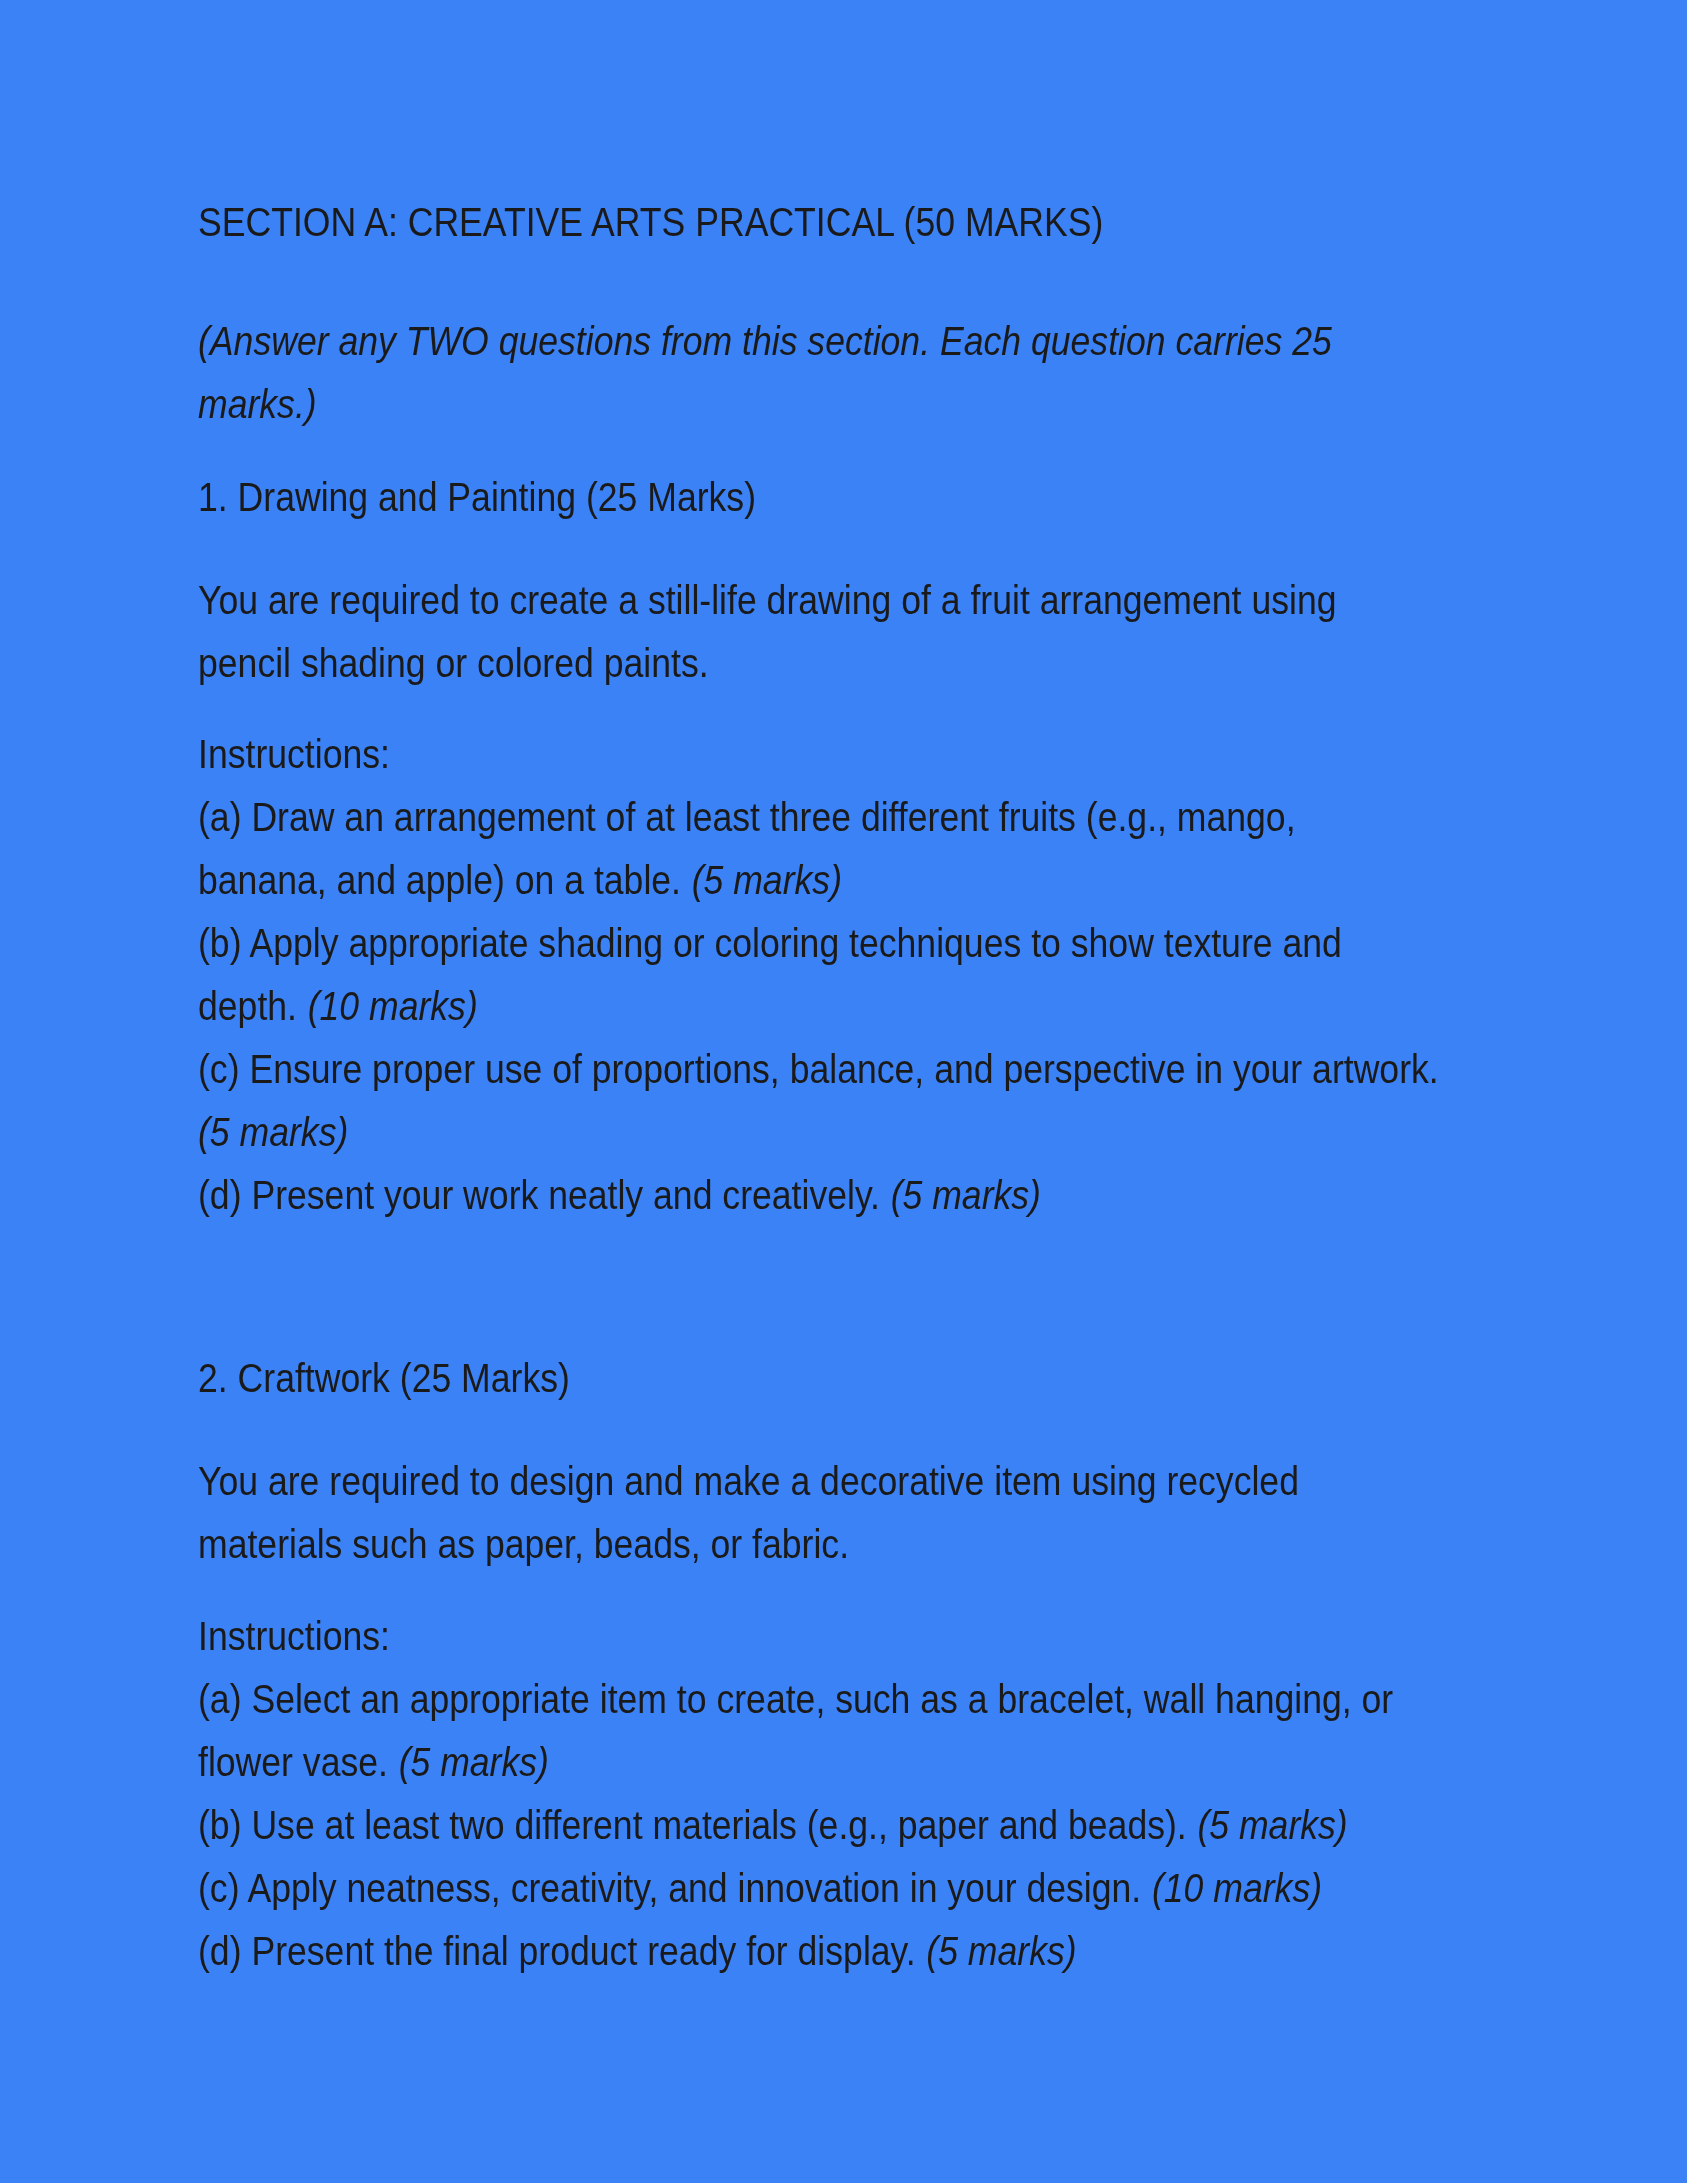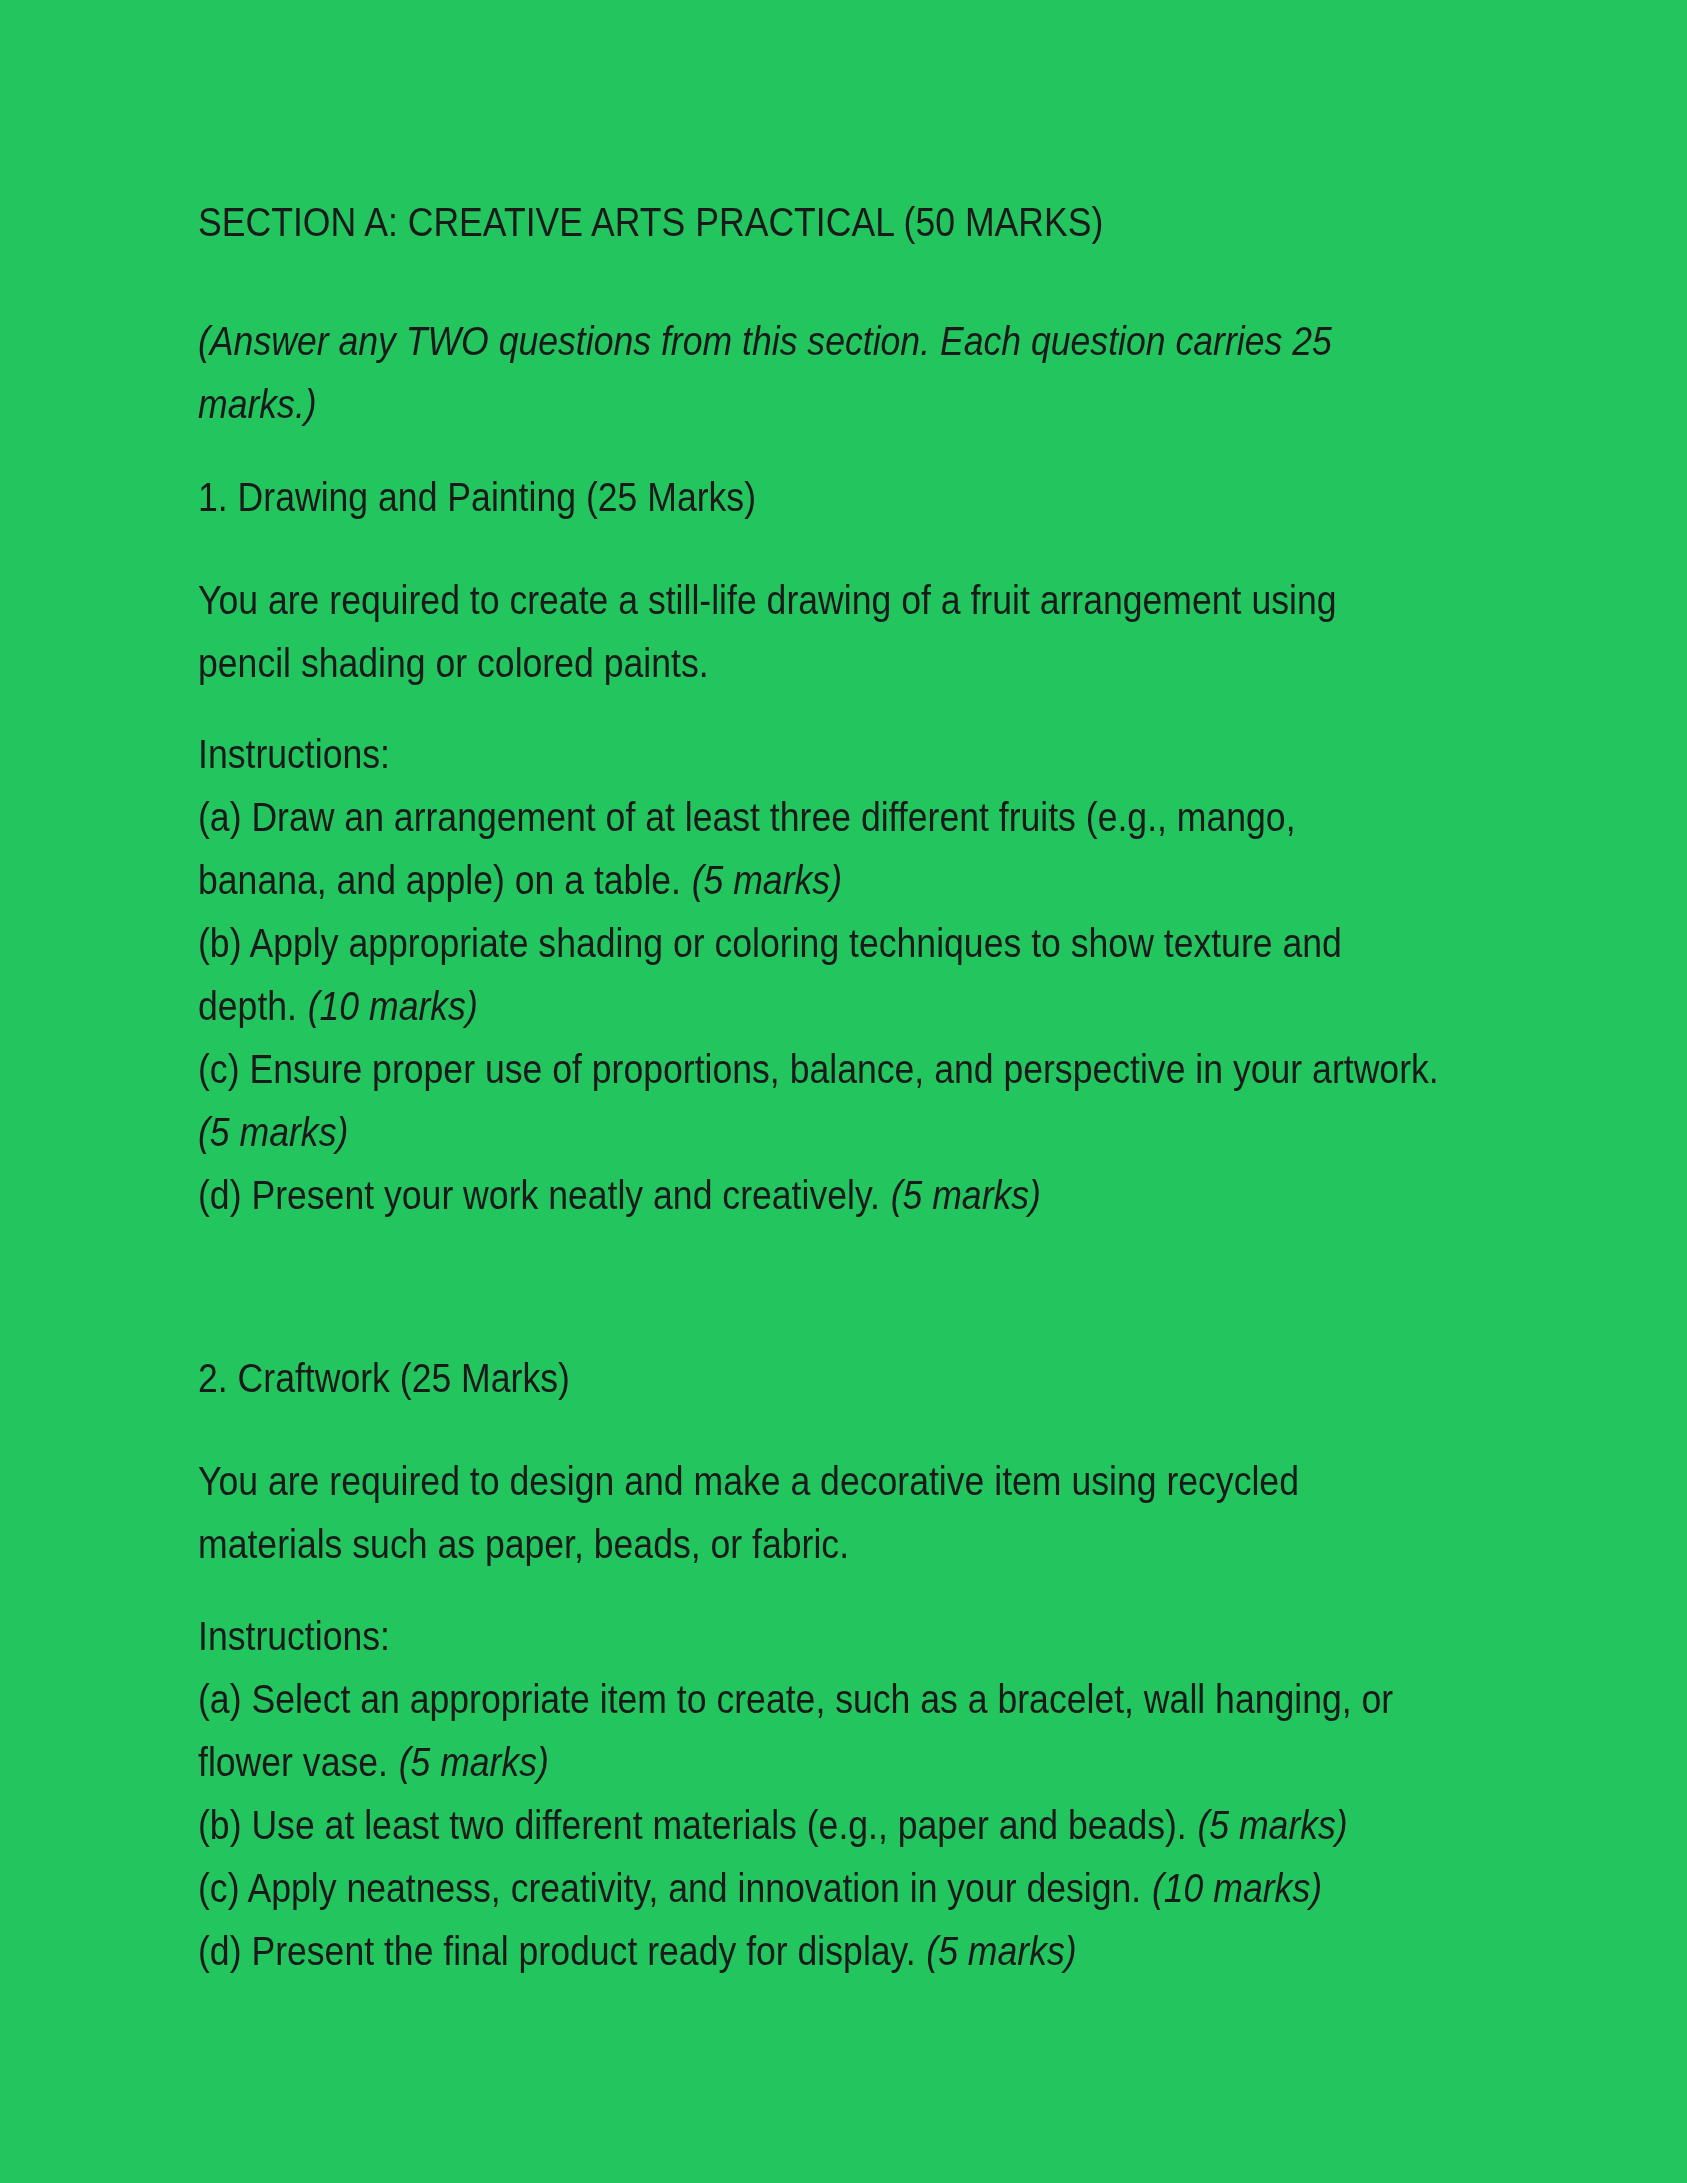--- a/index.html
+++ b/index.html
@@ -4,21 +4,21 @@
 <style>
   html, body {
     margin: 0;
     padding: 0;
     background: #ffffff;
   }
   .page {
     position: relative;
     width: 1687px;
     height: 2183px;
-    background: #22c55e;
+    background: #3b82f6;
     overflow: hidden;
     font-family: "Liberation Sans", sans-serif;
     color: #1a1a1a;
   }
   .content {
     position: absolute;
     left: 198px;
     top: 191px;
     width: 1475px;
     transform: scaleX(0.89);

